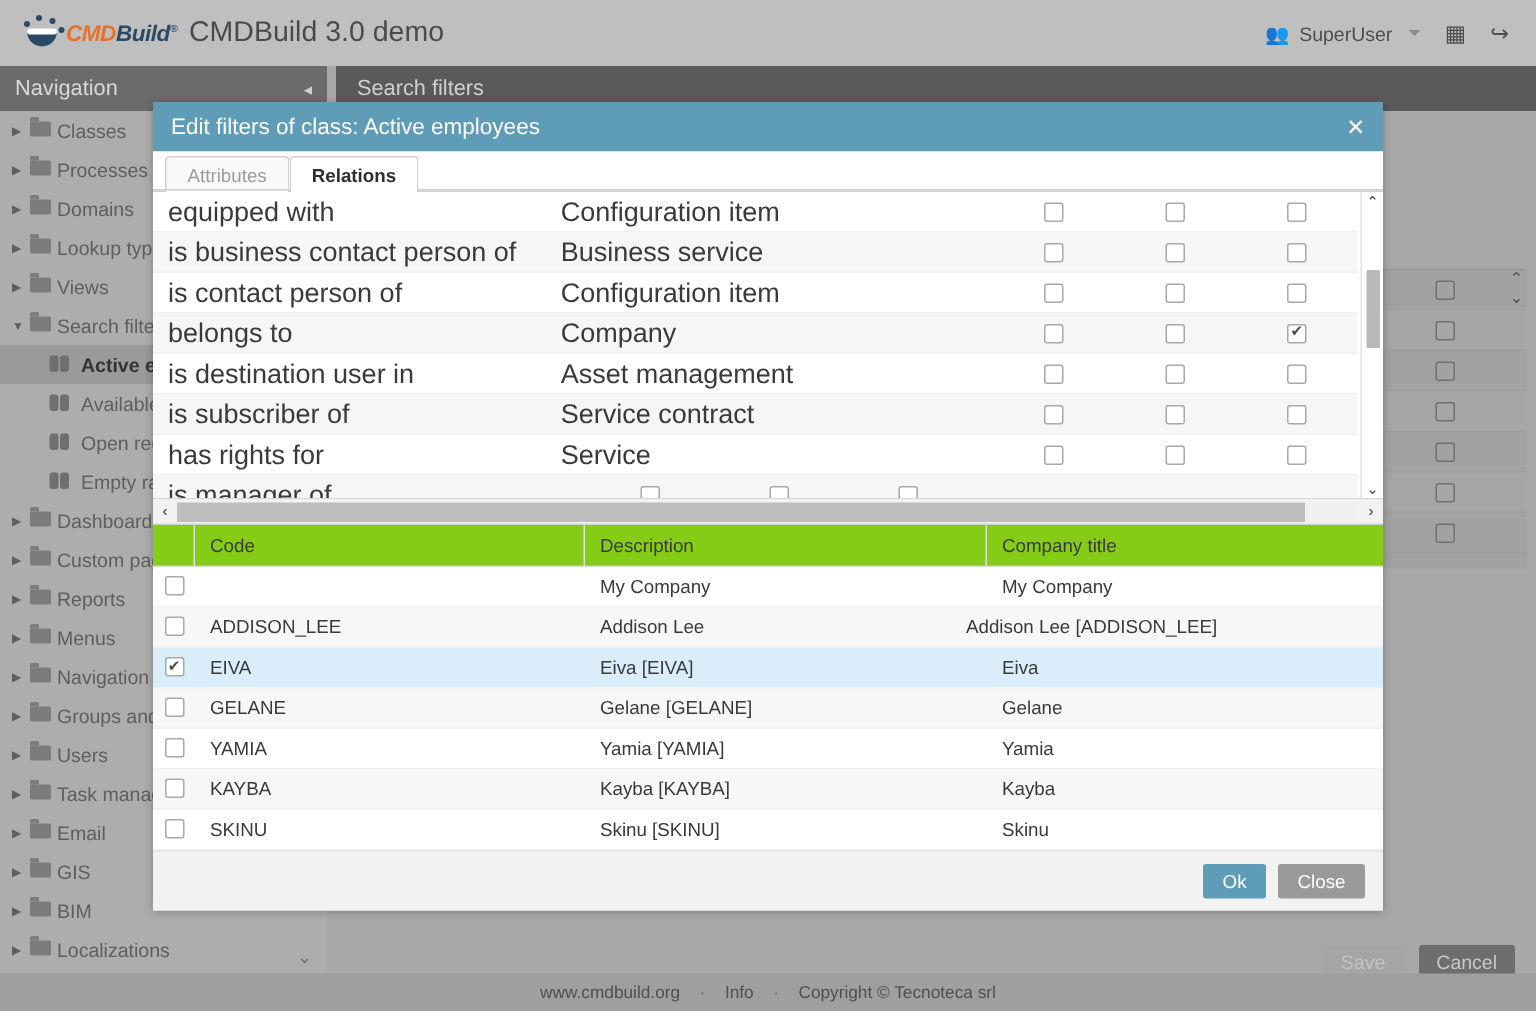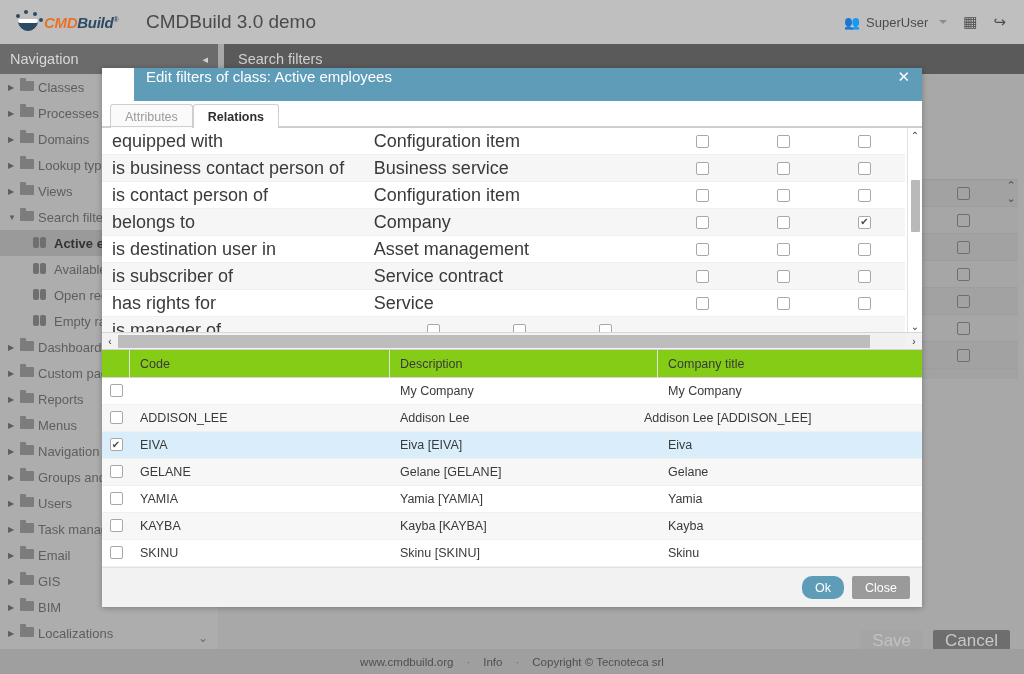--- a/index.html
+++ b/index.html
@@ -34,21 +34,21 @@
   .logo-glyph .d1 { left: 2px; top: 4px; }
   .logo-glyph .d2 { left: 10px; top: 0px; }
   .logo-glyph .d3 { left: 19px; top: 2px; }
   .logo-glyph .d4 { left: 25px; top: 8px; }
   .logo-text { font-size: 15px; font-weight: bold; font-style: italic; letter-spacing: -0.3px; }
   .logo-text .c { color: #e8722a; }
   .logo-text .b { color: #2b4a66; }
   .logo-reg { font-size: 7px; vertical-align: super; color: #2b4a66; }
 
   .app-title {
-    margin-left: 22px; font-size: 19px; color: #4a4a4a; font-weight: normal;
+    margin-left: 2px; font-size: 19px; color: #4a4a4a; font-weight: normal;
   }
   .topbar-right {
     margin-left: auto; display: flex; align-items: center; gap: 16px;
     margin-right: 18px; color: #555;
   }
   .user-box { display: flex; align-items: center; gap: 7px; font-size: 13px; color: #4d4d4d; }
   .people-icon { font-size: 13px; color: #4a4a4a; letter-spacing:-1px;}
   .caret-sm {
     width: 0; height: 0; border-left: 4px solid transparent; border-right: 4px solid transparent;
     border-top: 4px solid #8d8d8d; margin-left: 4px;
@@ -130,44 +130,43 @@
     position:absolute; right: 6px; top: 135px; width: 14px; height: 200px;
     display:flex; flex-direction: column; align-items:center; color:#4e4e4e; font-size:11px;
   }
   .main-bottom-bar {
     position:absolute; left: 0; bottom: 0; width: 806px; height: 40px;
     display:flex; align-items:center; justify-content: flex-end; padding-right: 14px; gap: 10px;
   }
   .btn-flat {
     min-width: 44px; height: 22px; padding: 0 12px;
     display:flex; align-items:center; justify-content:center;
-    font-size: 17px; border-radius: 2px; margin-top: 24px;
+    font-size: 13px; border-radius: 2px; margin-top: 24px;
   }
   .btn-save { background: #a5a5a5; color: #c2c2c2; }
   .btn-cancel { background: #6e6e6e; color: #c9c9c9; }
 
   
   .footer {
     position: absolute; left: 0; bottom: 0; width: 1024px; height: 25px;
     background: #9f9f9f; display:flex; align-items:center; justify-content:center;
     gap: 13px; color: #4f4f4f; font-size: 11.5px;
   }
   .footer .sep { color: #6c6c6c; }
 
   
   .modal {
     position: absolute; left: 102px; top: 68px; width: 820px; height: 539px;
     background: #ffffff; box-shadow: 0 1px 6px rgba(0,0,0,0.28);
     display: flex; flex-direction: column;
   }
   .modal-title {
     height: 33px; background: #5e9cb8; color: #fff;
-    display:flex; padding: 0 12px;
+    display:flex; align-items:center; padding: 0 12px;
     font-size: 15px;
-    margin-left: 32px;
   }
   .modal-title .x {
     margin-left: auto; font-size: 15px; color: #fff; cursor: default;
   }
   .tabs {
     height: 27px; background: #fff; display: flex; align-items: flex-end;
     padding-left: 8px; border-bottom: 1px solid #cfcfcf; position: relative;
   }
   .tab {
     height: 24px; padding: 0 14px; display:flex; align-items:center;
@@ -243,21 +242,21 @@
 
   .modal-filler { flex: 1; background: #f4f4f4; }
   .modal-footer {
     height: 40px; background: #f2f2f2; border-top: 1px solid #e2e2e2;
     display:flex; align-items:center; justify-content:flex-end; gap: 8px; padding-right: 12px;
   }
   .mbtn {
     min-width: 40px; height: 23px; padding: 0 13px; display:flex; align-items:center;
     justify-content:center; font-size: 12.5px; border-radius: 2px; color:#fff;
   }
-  .mbtn.ok { background: #5e9cb8; border-radius: 10px; }
+  .mbtn.ok { background: #5e9cb8; }
   .mbtn.close { background: #9a9a9a; }
 </style>
 </head>
 <body>
 
 <div id="root">
 
   <div class="topbar">
     <div class="logo-wrap">
       <div class="logo-glyph">

